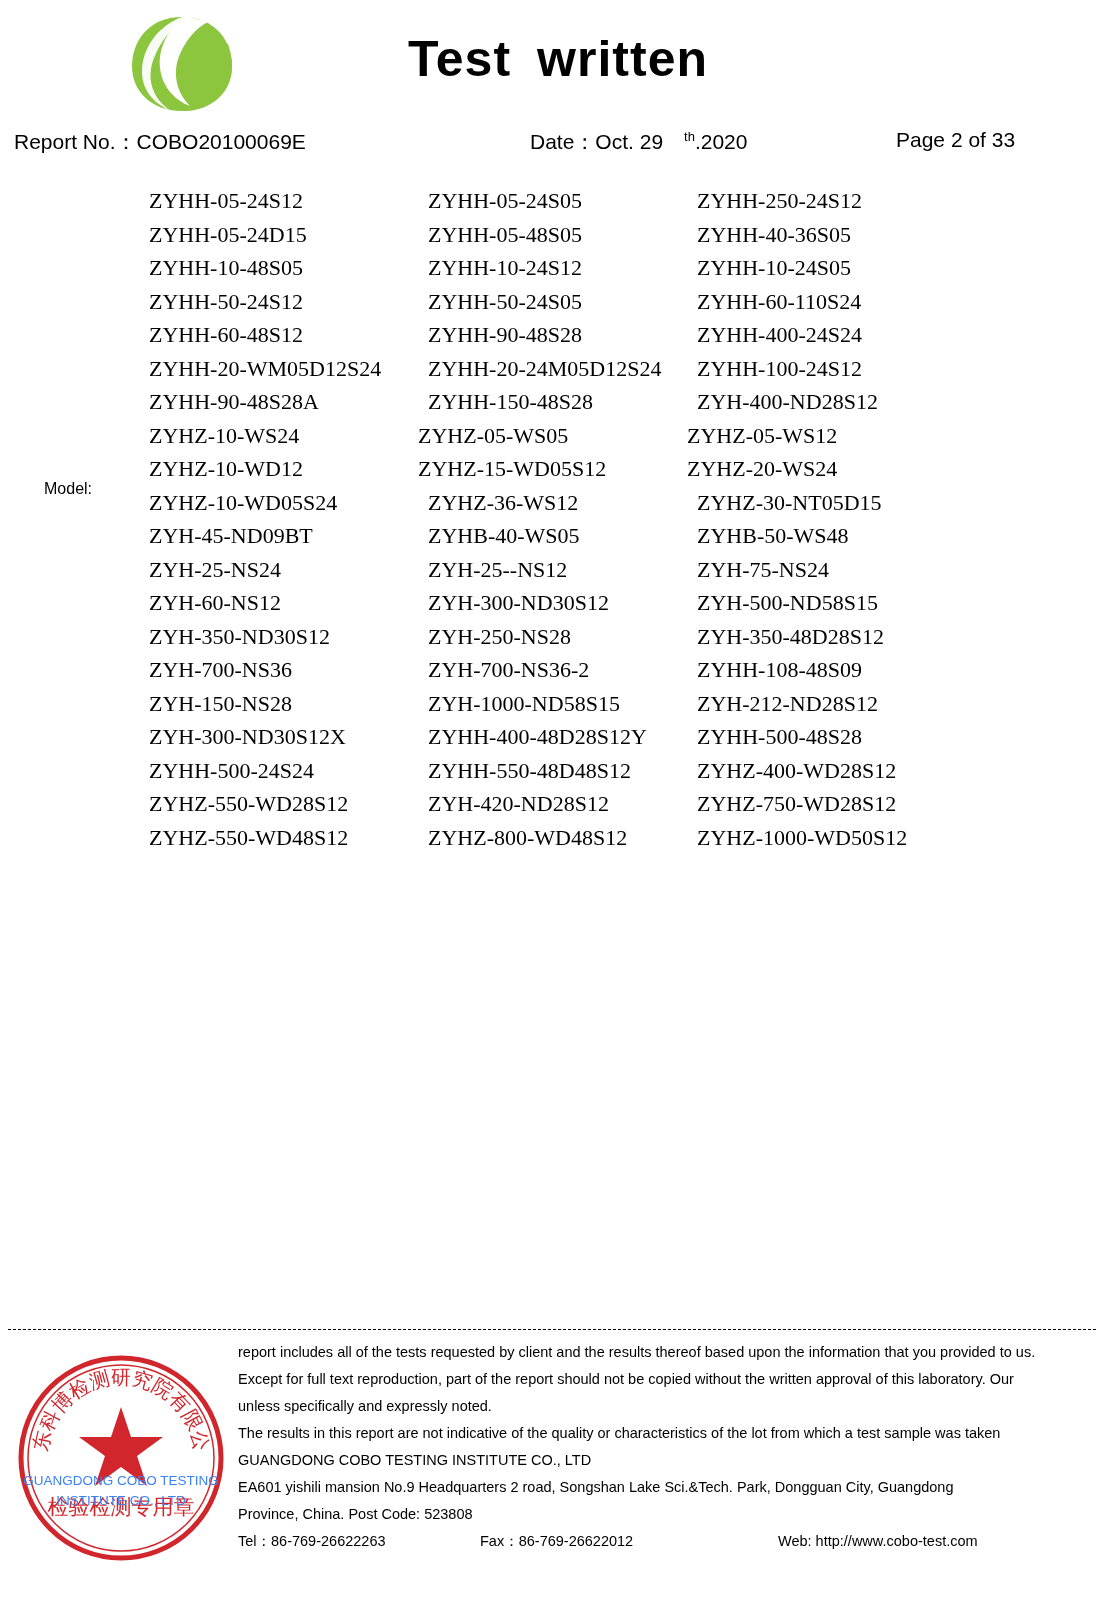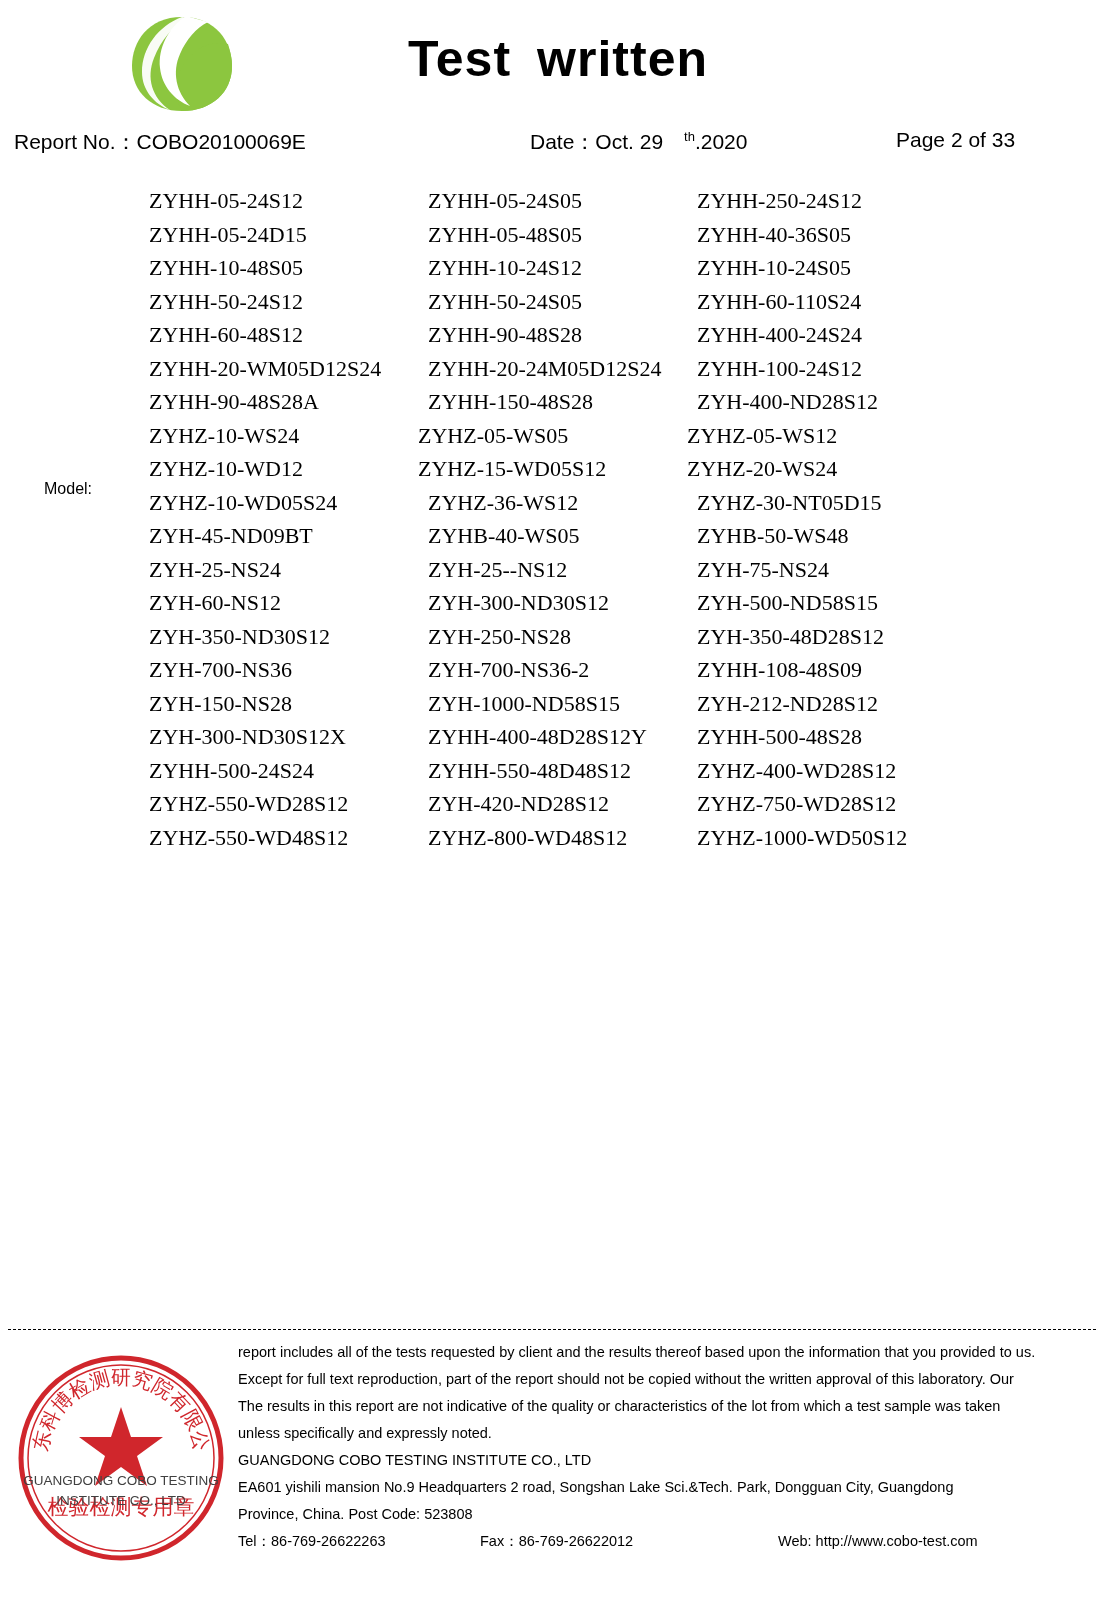--- a/index.html
+++ b/index.html
@@ -133,21 +133,21 @@
     height: 214px;
   }
   .stamp-sub {
     position: absolute;
     left: 18px;
     top: 142px;
     width: 206px;
     font-family: "Liberation Sans", sans-serif;
     font-size: 13.5px;
     line-height: 20px;
-    color: #404040;
+    color: #3b82f6;
     text-align: center;
   }
   .footer-text {
     position: absolute;
     left: 238px;
     right: 18px;
     top: 10px;
     font-family: "Liberation Sans", sans-serif;
     font-size: 14.5px;
     line-height: 27px;
@@ -316,22 +316,22 @@
     </svg>
   </div>
   <div class="stamp-sub">
     <div>GUANGDONG COBO TESTING</div>
     <div>INSTITUTE CO., LTD</div>
   </div>
 
   <div class="footer-text">
     <p>report includes all of the tests requested by client and the results thereof based upon the information that you provided to us.</p>
     <p>Except for full text reproduction, part of the report should not be copied without the written approval of this laboratory. Our</p>
+    <p>unless specifically and expressly noted.</p>
     <p>The results in this report are not indicative of the quality or characteristics of the lot from which a test sample was taken</p>
-    <p>unless specifically and expressly noted.</p>
     <p>GUANGDONG COBO TESTING INSTITUTE CO., LTD</p>
     <p>EA601 yishili mansion No.9 Headquarters 2 road, Songshan Lake Sci.&amp;Tech. Park, Dongguan City, Guangdong</p>
     <p>Province, China. Post Code: 523808</p>
     <div class="footer-contact">
       <span class="fc-tel">Tel：86-769-26622263</span>
       <span class="fc-fax">Fax：86-769-26622012</span>
       <span class="fc-web">Web: http://www.cobo-test.com</span>
     </div>
   </div>
 </div>

